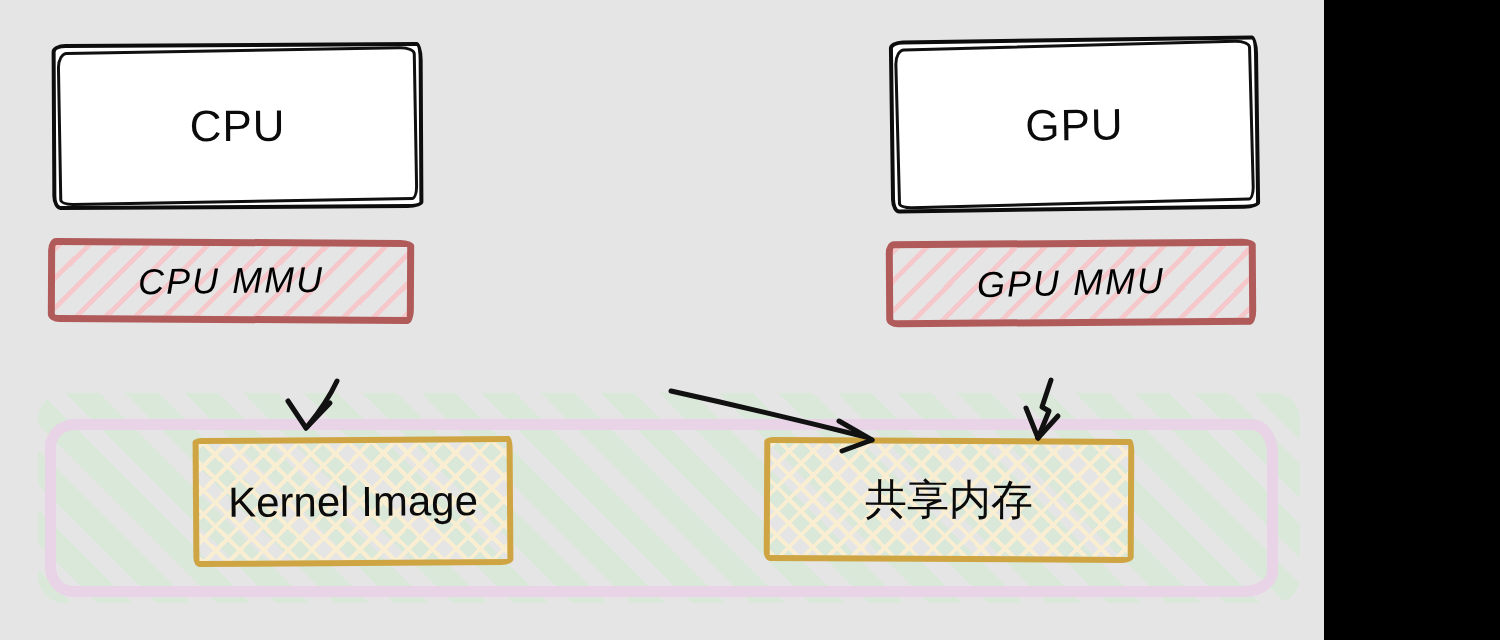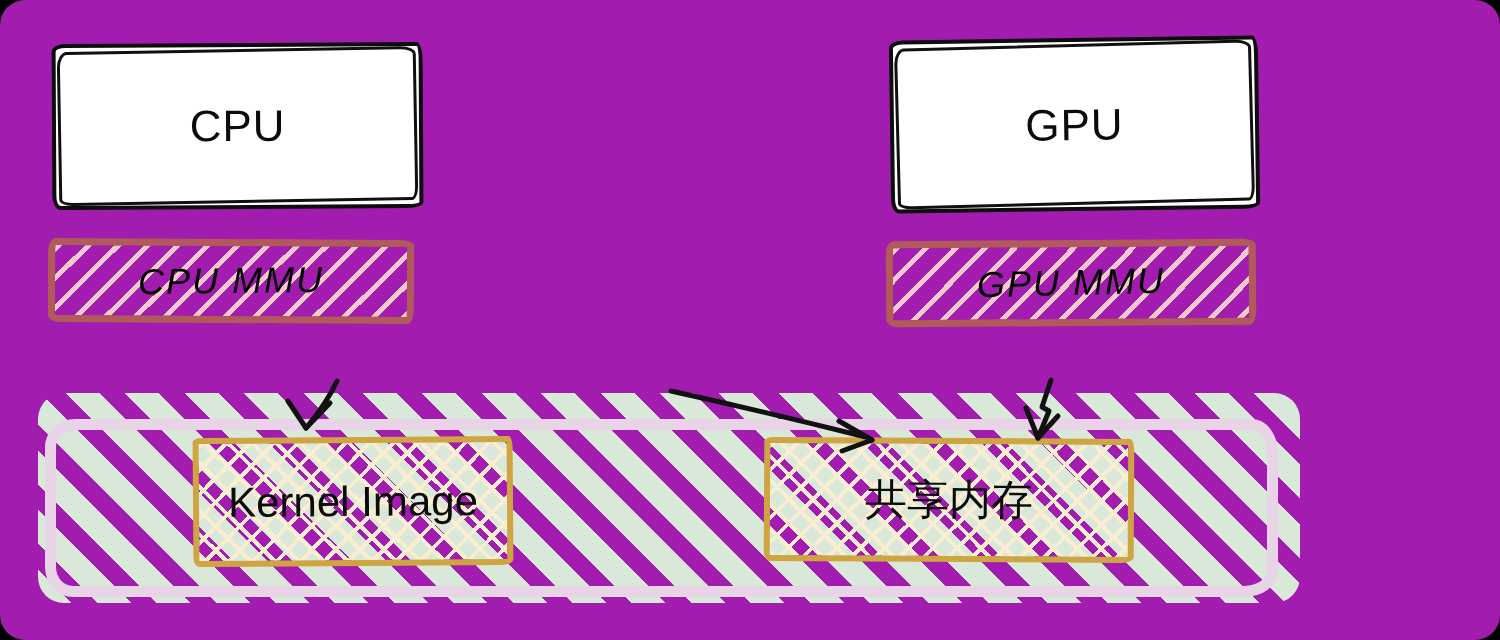--- a/index.html
+++ b/index.html
@@ -1,18 +1,18 @@
 <!DOCTYPE html>
 <html><head>
 <meta charset="utf-8">
 <style>
   html,body{margin:0;padding:0;background:#000;}
   #canvas{
-    position:relative;width:1500px;height:640px;background:#a21caf;
-    overflow:hidden;font-family:"Liberation Sans", sans-serif;border-radius:25px;
+    position:relative;width:1324px;height:640px;background:#e5e5e5;
+    overflow:hidden;font-family:"Liberation Sans", sans-serif;
   }
   
   .node{
     position:absolute;background:#ffffff;border:4px solid #0d0d0d;
     display:flex;align-items:center;justify-content:center;
     border-radius:14px 6px 16px 8px / 8px 18px 6px 14px;
   }
   .node::after{ 
     content:"";position:absolute;inset:2px;border:3px solid #101010;
     border-radius:10px 16px 6px 14px / 16px 8px 14px 6px;

